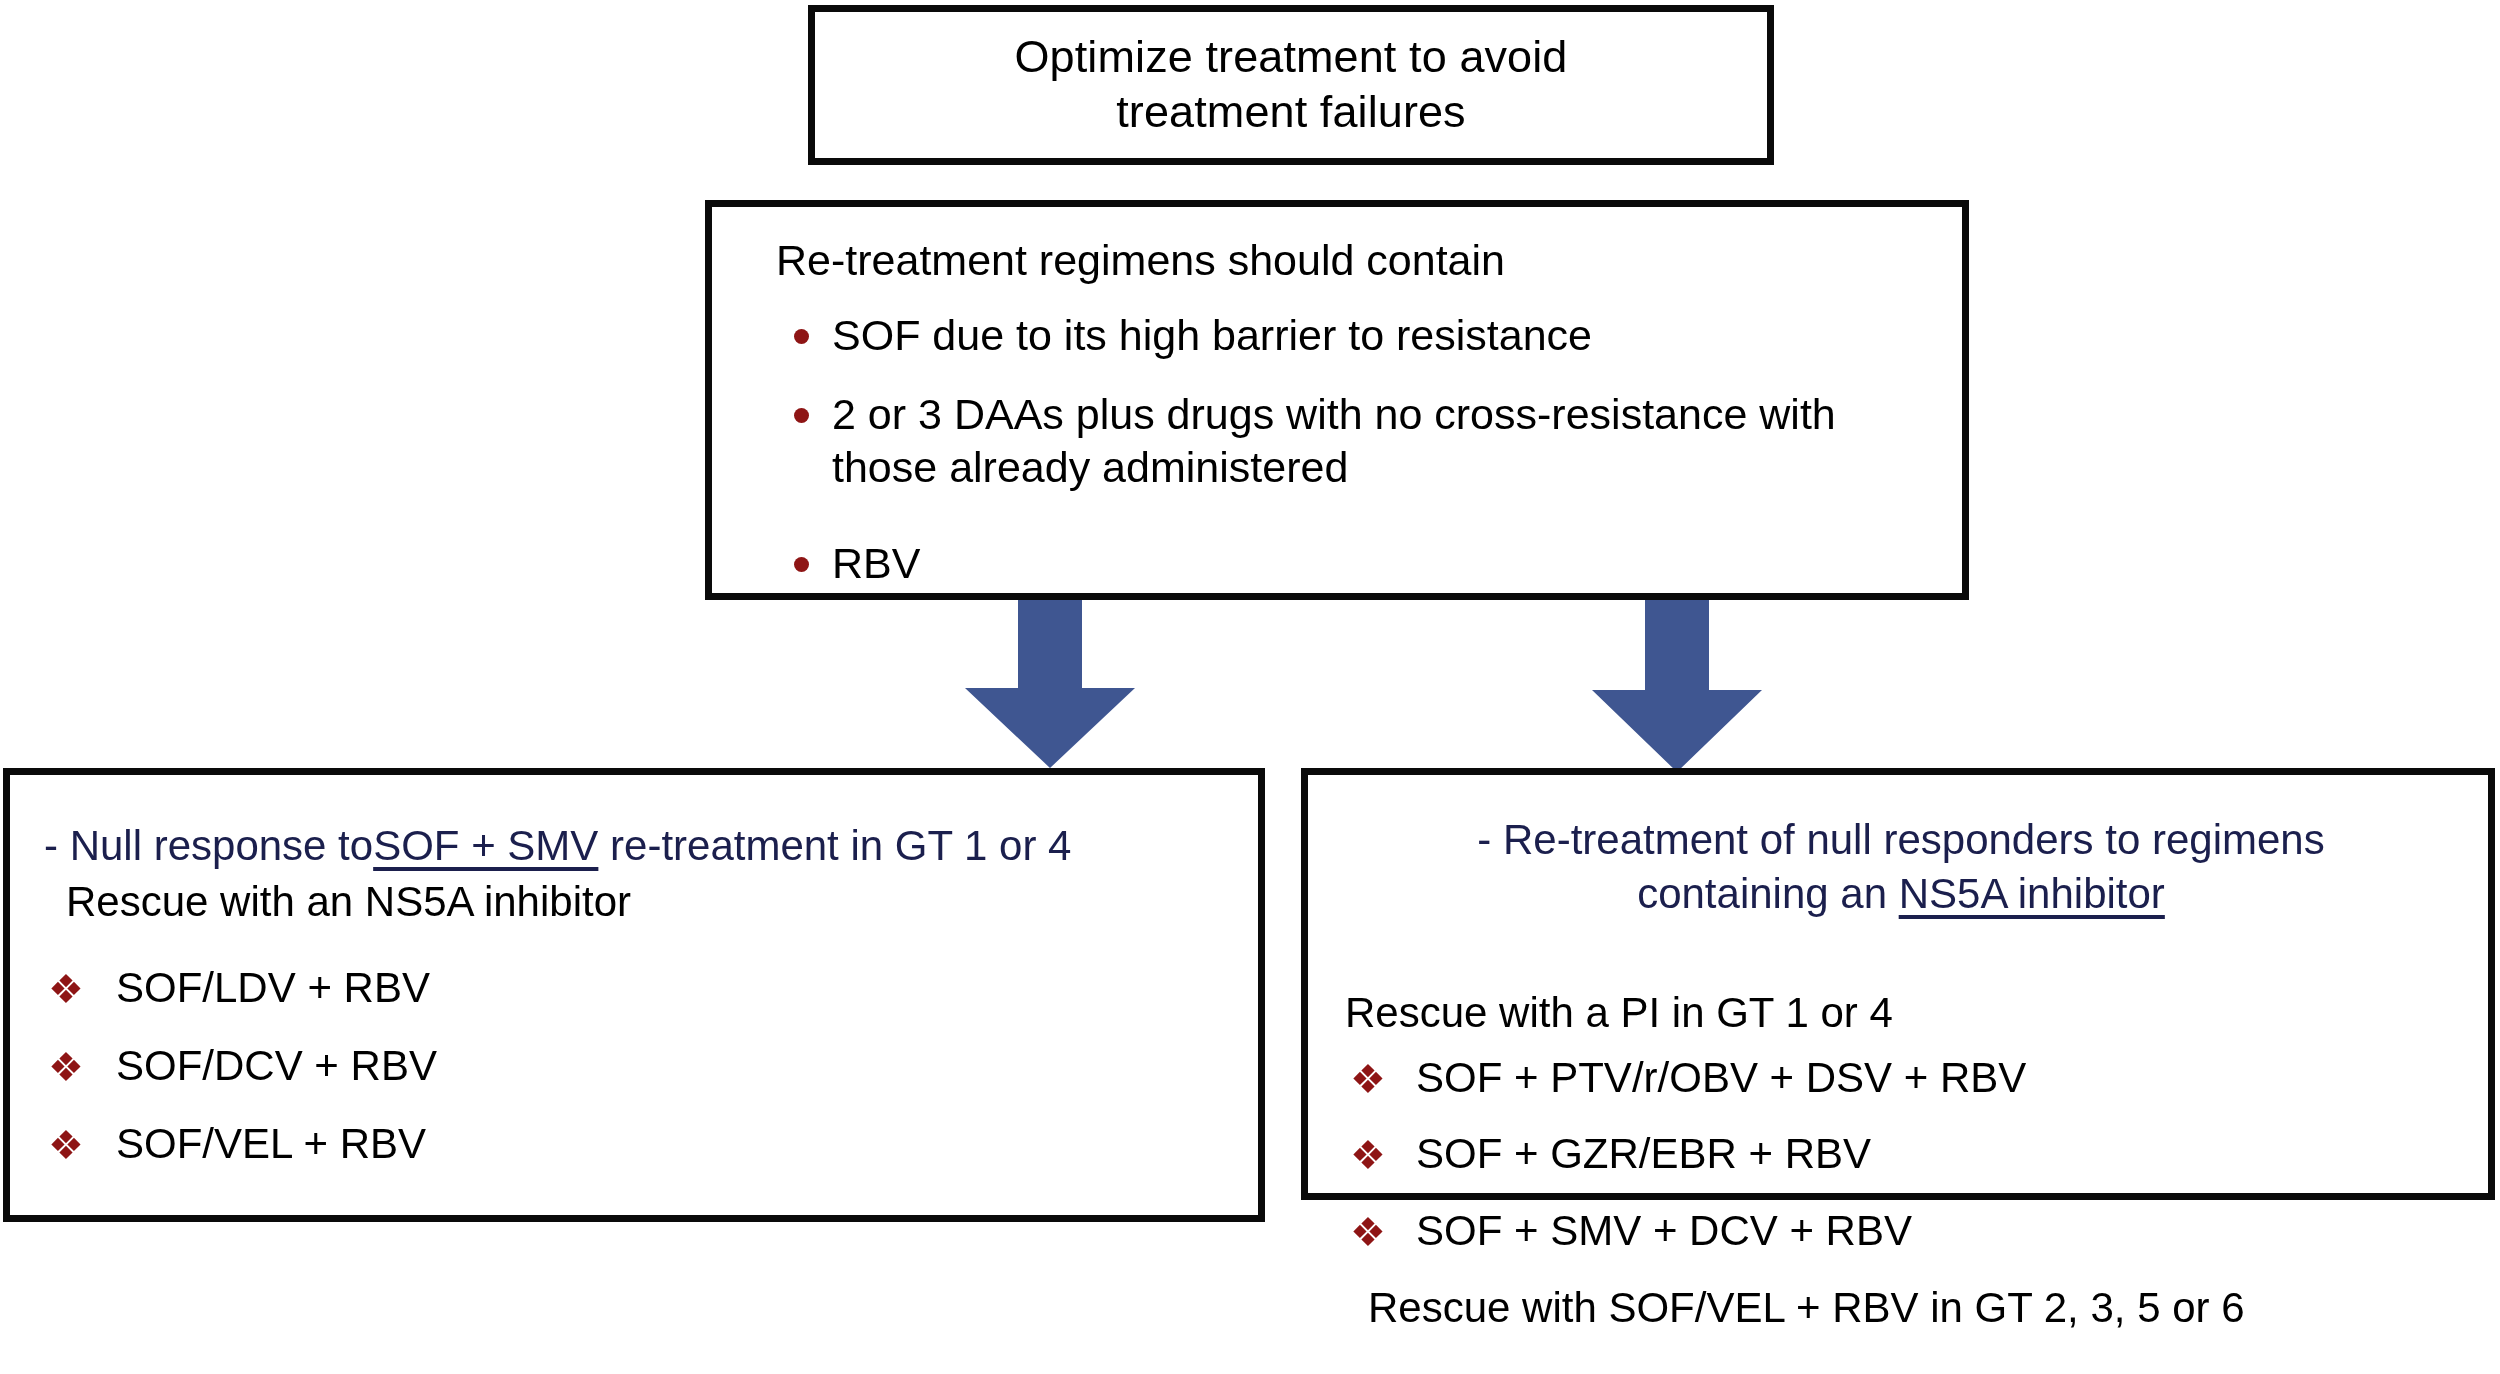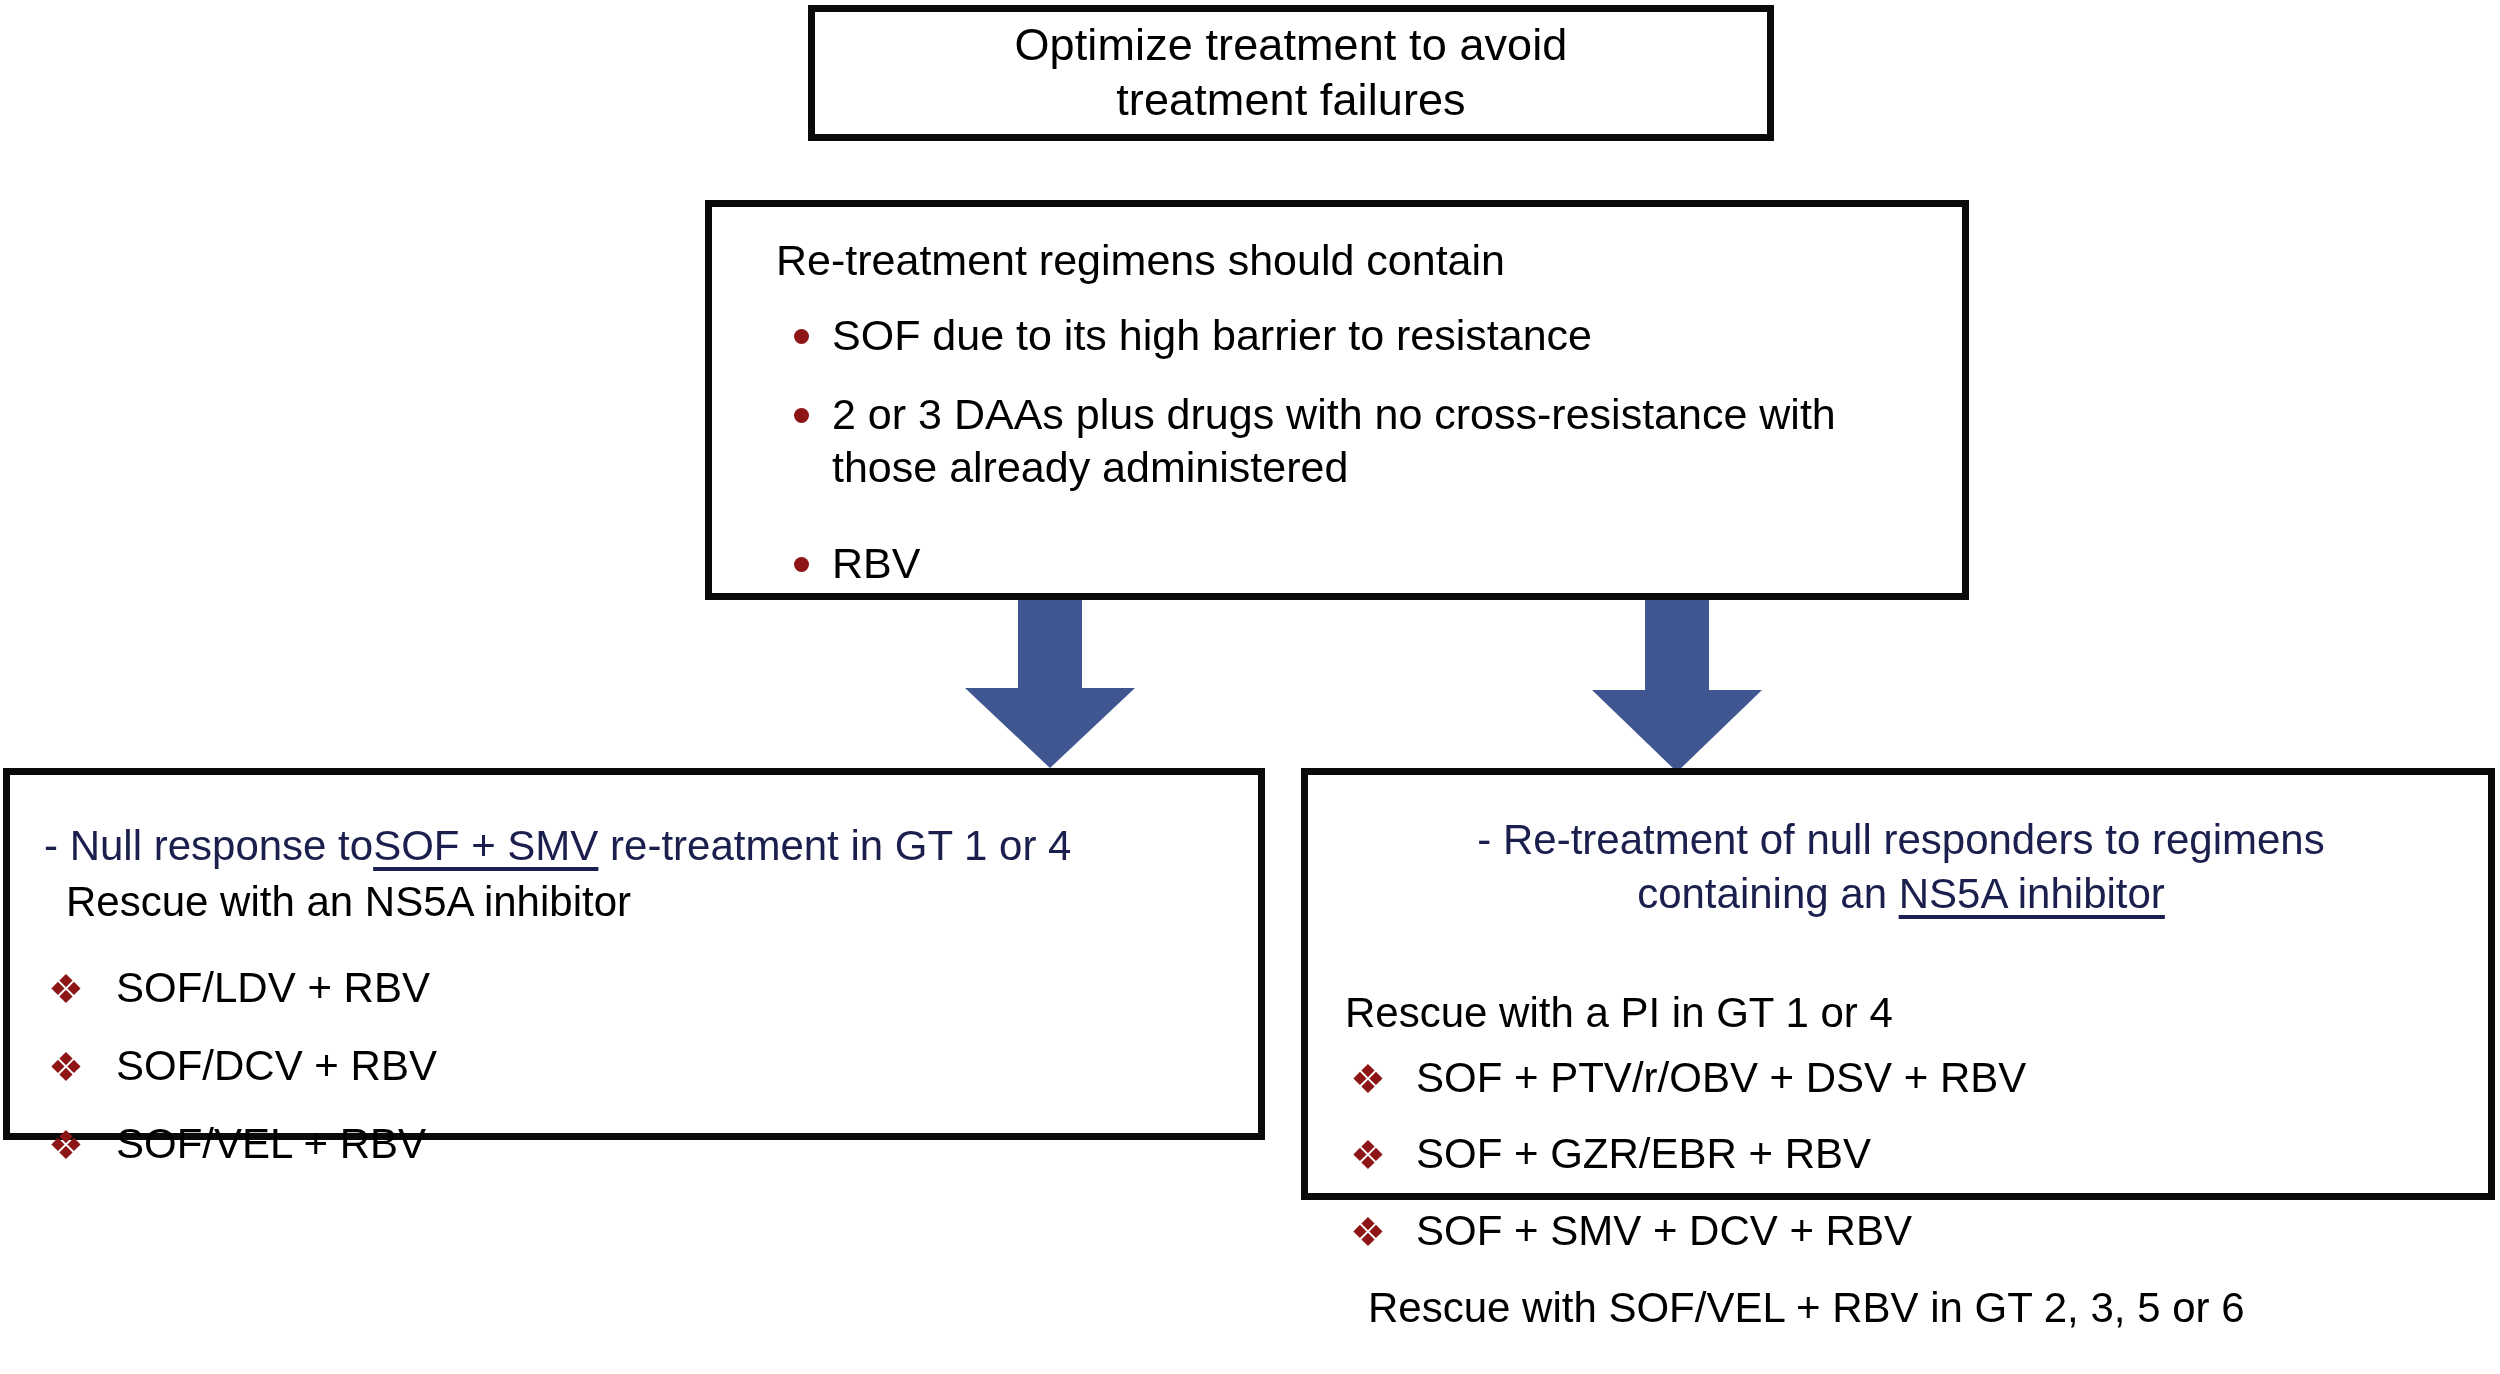--- a/index.html
+++ b/index.html
@@ -28,21 +28,21 @@
     box-sizing: border-box;
     background: #ffffff;
     border: 7px solid #0a0a0a;
   }
 
   
   #node-optimize {
     left: 808px;
     top: 5px;
     width: 966px;
-    height: 136px;
+    height: 160px;
     display: flex;
     align-items: center;
     justify-content: center;
   }
   #node-optimize .title {
     text-align: center;
     font-size: 45px;
     line-height: 1.22;
     letter-spacing: 0.1px;
   }
@@ -82,21 +82,21 @@
     border-radius: 50%;
     background: #8e1515;
   }
   .dot-list li.spaced { margin-top: 42px; }
 
   
   #node-left {
     left: 3px;
     top: 768px;
     width: 1262px;
-    height: 372px;
+    height: 454px;
     padding: 44px 30px 8px 34px;
   }
   
   #node-right {
     left: 1301px;
     top: 768px;
     width: 1194px;
     height: 432px;
     padding: 38px 24px 20px 30px;
   }

